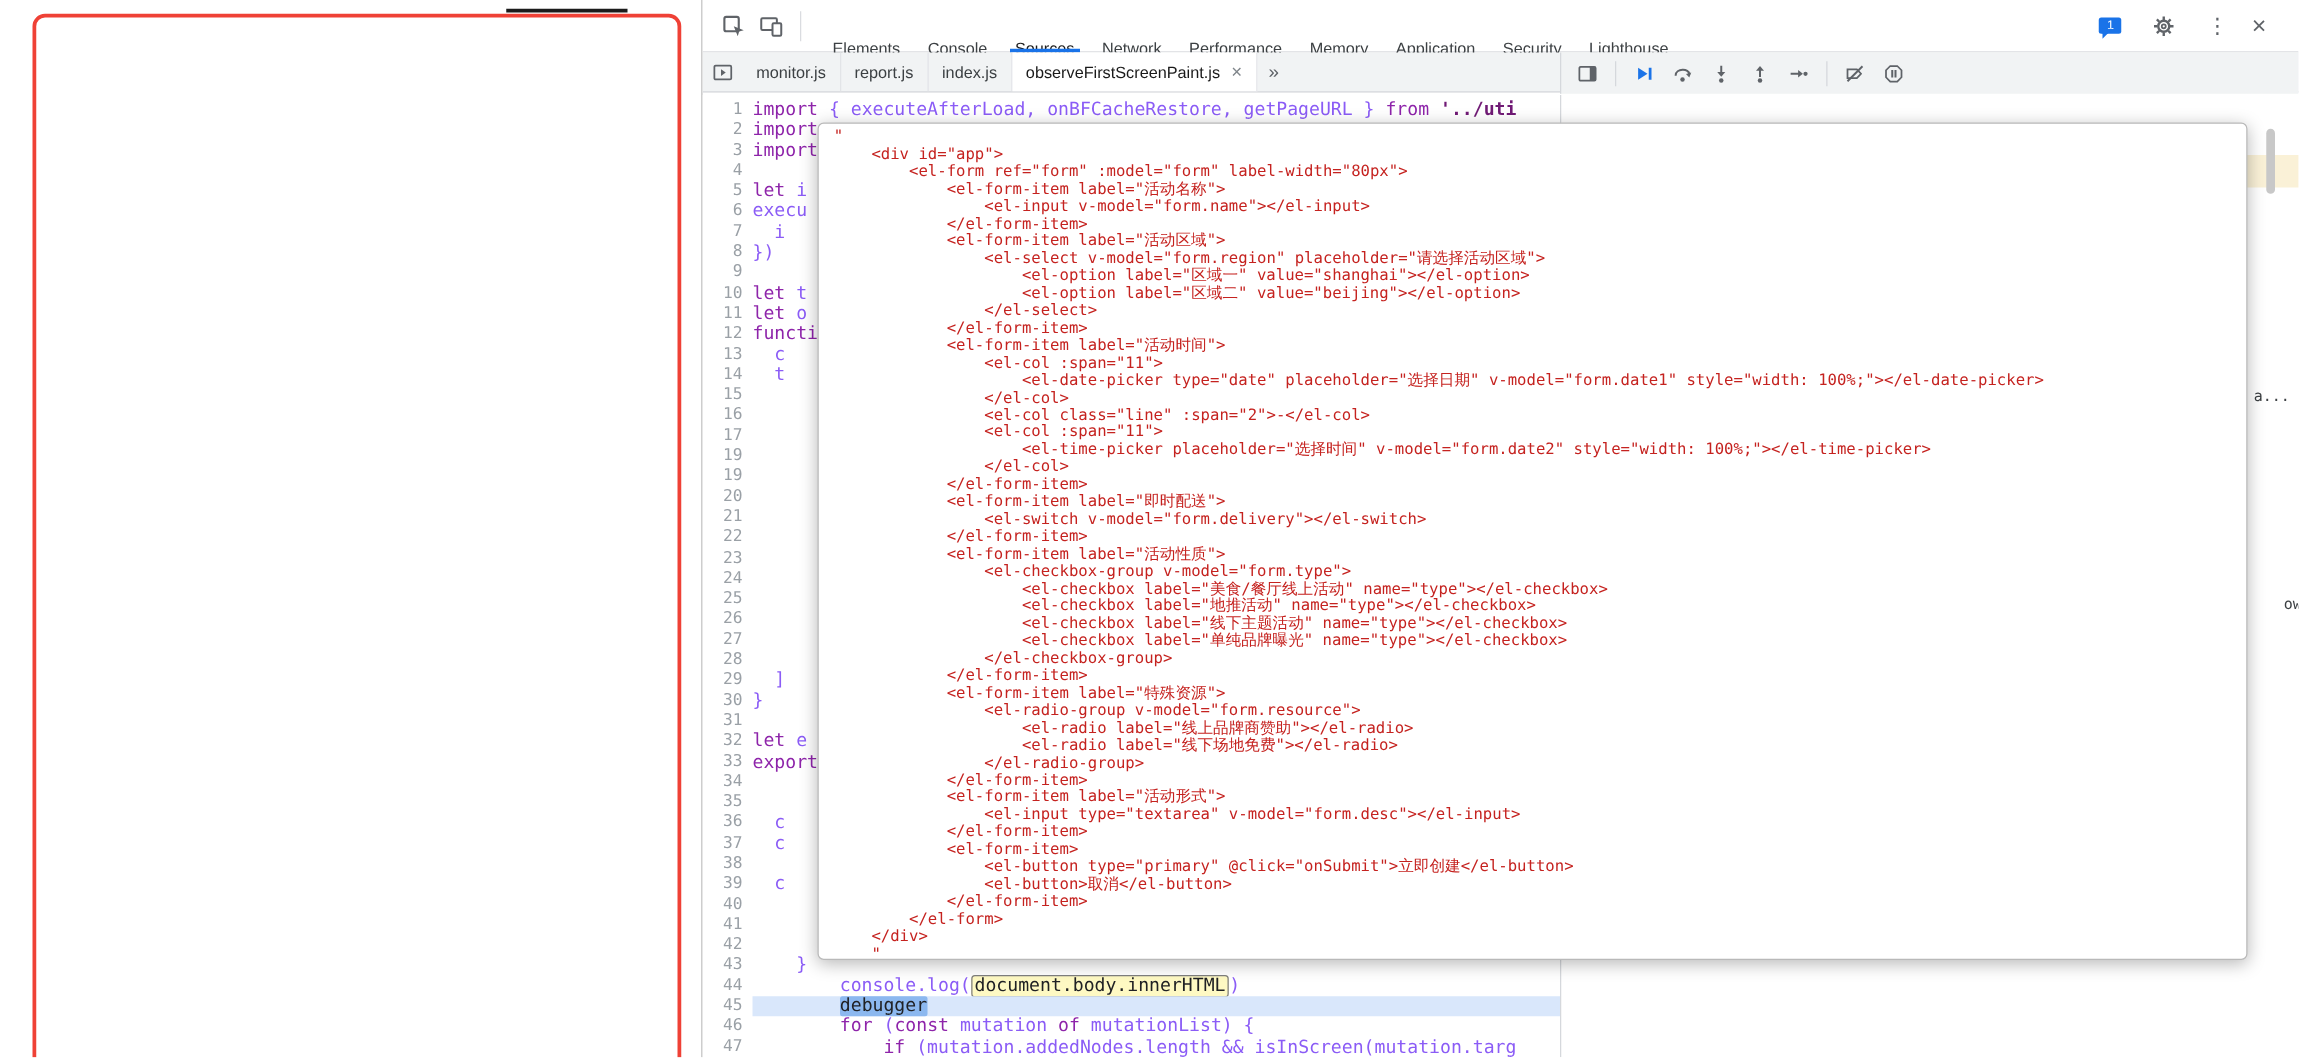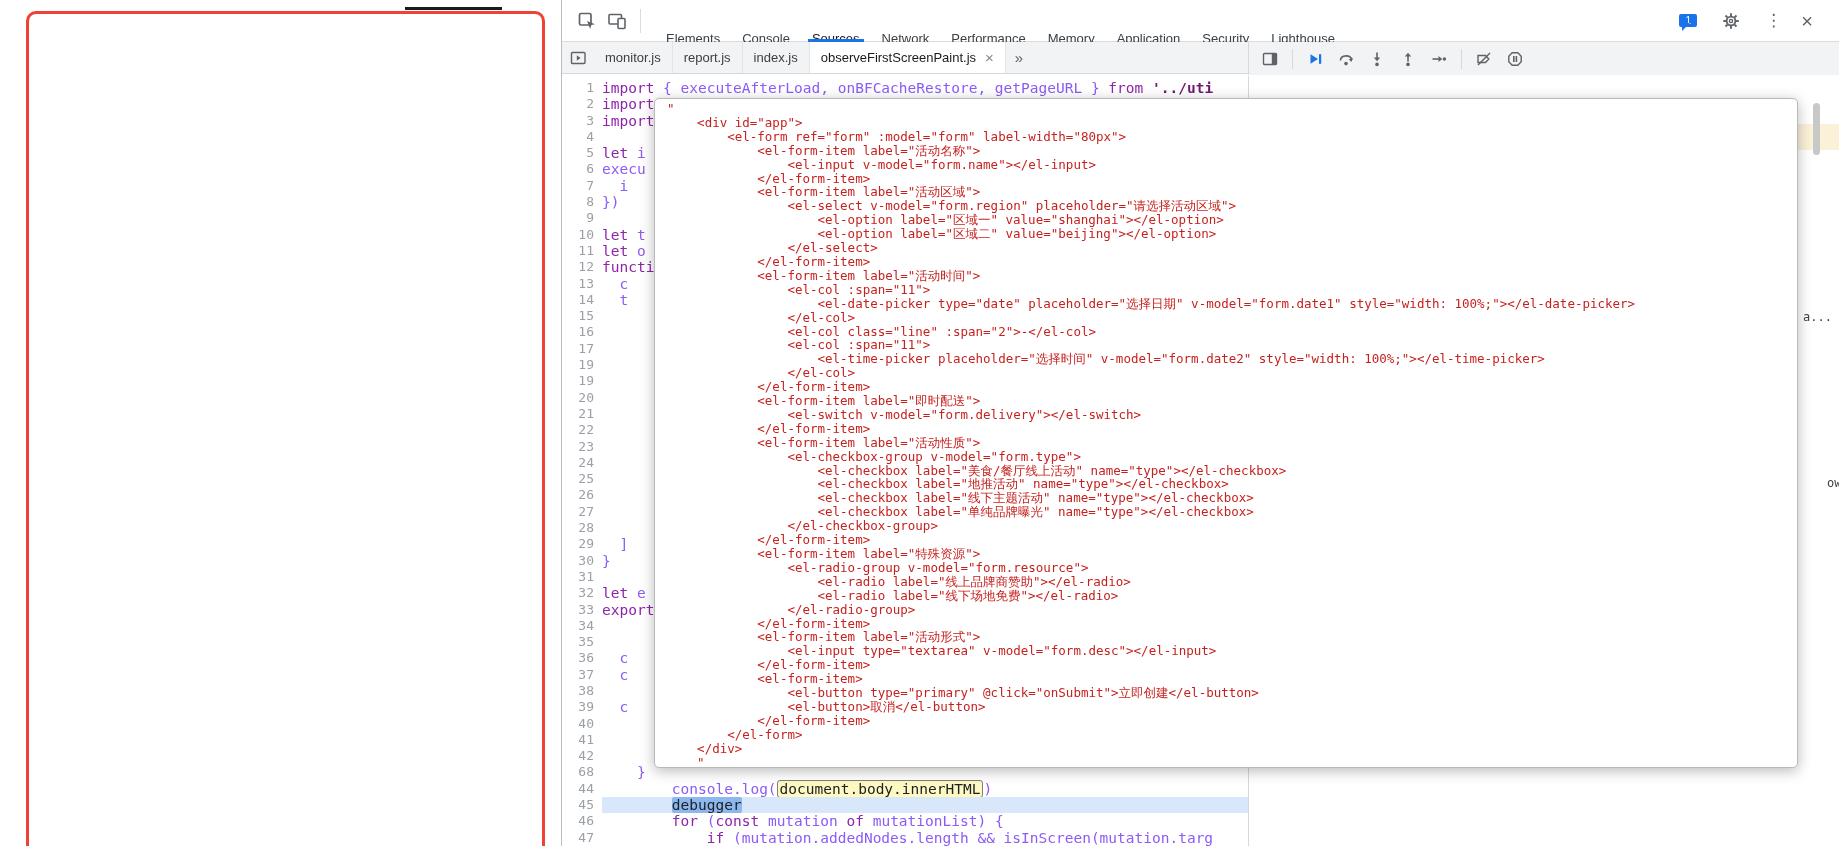--- a/index.html
+++ b/index.html
@@ -268,21 +268,21 @@
           <div class="crow"><span class="ln">33</span><span class="cbody"><span class="tok-k">export</span></span></div>
           <div class="crow"><span class="ln">34</span><span class="cbody"></span></div>
           <div class="crow"><span class="ln">35</span><span class="cbody"></span></div>
           <div class="crow"><span class="ln">36</span><span class="cbody"><span class="tok-d">  c</span></span></div>
           <div class="crow"><span class="ln">37</span><span class="cbody"><span class="tok-d">  c</span></span></div>
           <div class="crow"><span class="ln">38</span><span class="cbody"></span></div>
           <div class="crow"><span class="ln">39</span><span class="cbody"><span class="tok-d">  c</span></span></div>
           <div class="crow"><span class="ln">40</span><span class="cbody"></span></div>
           <div class="crow"><span class="ln">41</span><span class="cbody"></span></div>
           <div class="crow"><span class="ln">42</span><span class="cbody"></span></div>
-          <div class="crow"><span class="ln">68</span><span class="cbody"><span class="tok-d">    }</span></span></div>
+          <div class="crow"><span class="ln">43</span><span class="cbody"><span class="tok-d">    }</span></span></div>
           <div class="crow"><span class="ln">44</span><span class="cbody"><span class="tok-d">        console.log(</span><span class="tok-box">document.body.innerHTML</span><span class="tok-d">)</span></span></div>
           <div class="crow paused"><span class="ln">45</span><span class="cbody"><span class="tok-d">        </span><span class="tok-exec">debugger</span></span></div>
           <div class="crow"><span class="ln">46</span><span class="cbody"><span class="tok-d">        </span><span class="tok-k">for</span><span class="tok-d"> (</span><span class="tok-k">const</span><span class="tok-d"> mutation </span><span class="tok-k">of</span><span class="tok-d"> mutationList) {</span></span></div>
           <div class="crow"><span class="ln">47</span><span class="cbody"><span class="tok-d">            </span><span class="tok-k">if</span><span class="tok-d"> (mutation.addedNodes.length &amp;&amp; isInScreen(mutation.targ</span></span></div>
         </div>
     </div>
 
     <div class="sidebar">
       <div class="paused-banner">
         <span class="pause-glyph">

